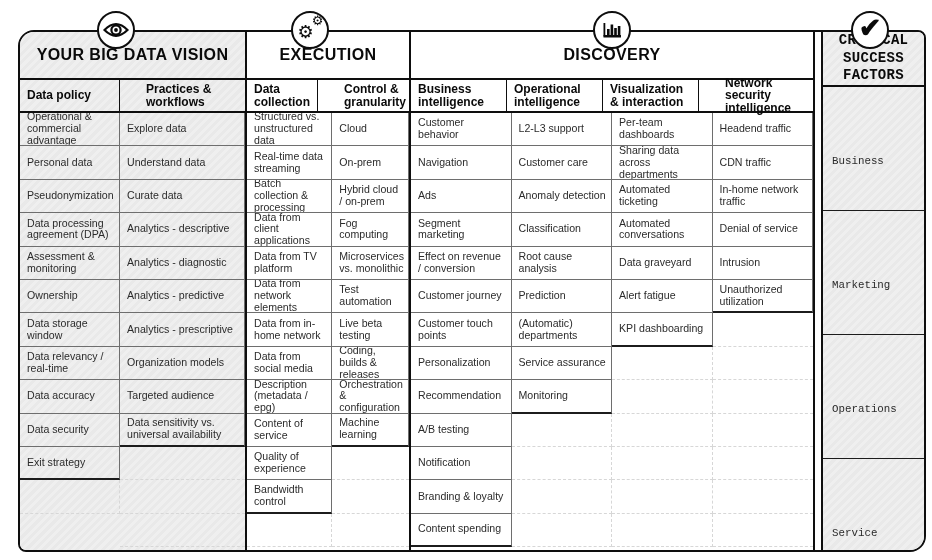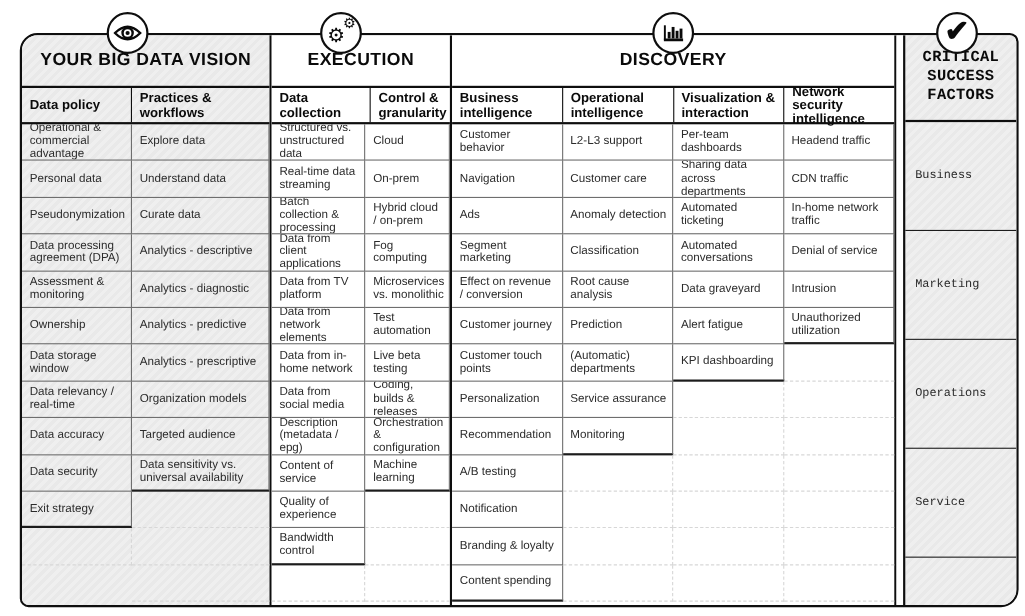--- a/index.html
+++ b/index.html
@@ -22,41 +22,41 @@
   .sec-csf{flex:1;border-left:2.5px solid #0e0e0e;font-family:Liberation Mono, monospace;}
   .sec-title{
     height:46px;border-bottom:2px solid #0e0e0e;display:flex;align-items:center;
     justify-content:center;font-size:16px;font-weight:800;letter-spacing:.4px;color:#0a0a0a;
   }
   .heads{height:33px;border-bottom:2.5px solid #0e0e0e;display:flex;box-sizing:border-box;}
   .head{
     box-sizing:border-box;display:flex;align-items:center;padding:2px 3px 2px 7px;
     font-size:12px;font-weight:700;line-height:1.05;color:#0a0a0a;border-right:1.5px solid #0e0e0e;
   }
-  .head:last-child{border-right:none;}
+  .head:last-child{border-right:none;margin-left:19px;}
   .body{flex:1;display:flex;}
   .col{display:flex;flex-direction:column;box-sizing:border-box;}
   .cell{
     box-sizing:border-box;height:33.4px;display:flex;align-items:center;
     padding:2px 4px 2px 7px;font-size:10.6px;line-height:1.12;color:#2b2b2b;overflow:hidden;
   }
   .cell.filled{border-right:1.2px solid #6e6e6e;border-bottom:1.2px solid #6e6e6e;}
   .cell.last-filled{border-bottom:2px solid #1c1c1c;}
   .cell.empty{border-right:1px dashed #d7d7d7;border-bottom:1px dashed #d7d7d7;}
   .col:last-child .cell.empty{border-right:none;}
   
   .csf-title{
     height:79px;border-bottom:2.5px solid #0e0e0e;display:flex;align-items:center;justify-content:center;
     text-align:center;font-size:14px;font-weight:800;line-height:1.25;letter-spacing:.3px;color:#0a0a0a;
     padding:0 6px;box-sizing:border-box;
   }
   .csf-groups{flex:1;display:flex;flex-direction:column;}
   .csf-group{
     box-sizing:border-box;height:99px;border-bottom:1.8px solid #1c1c1c;
-    display:flex;align-items:center;padding-left:9px;font-size:10.8px;color:#2b2b2b;
+    display:flex;align-items:center;padding-left:9px;font-size:10.8px;color:#2b2b2b;margin-top:25px;
   }
   
   .icon-circle{
     position:absolute;top:11px;width:38px;height:38px;border-radius:50%;
     border:2.5px solid #0e0e0e;background:#fff;box-sizing:border-box;
     display:flex;align-items:center;justify-content:center;z-index:5;
   }
   .ic-vision{left:97px;}
   .ic-execution{left:291px;}
   .ic-discovery{left:593px;}

